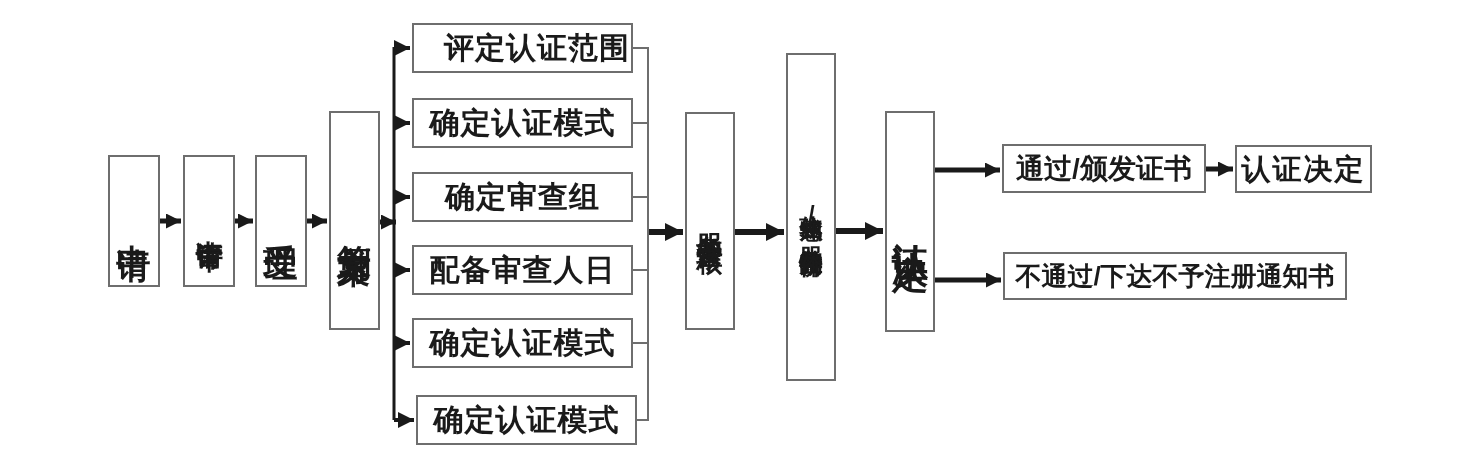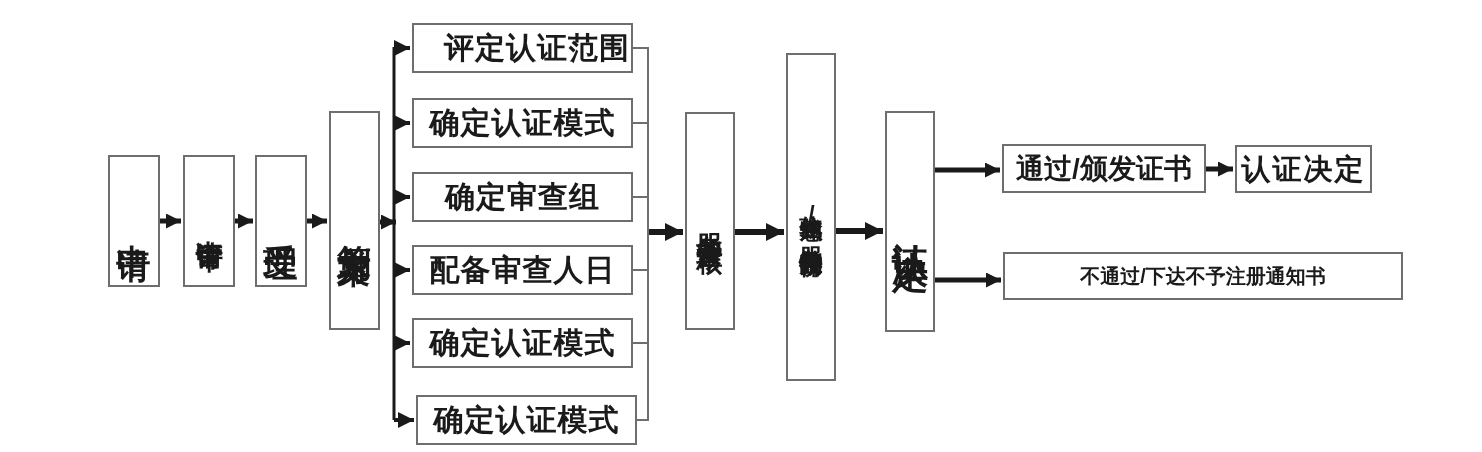--- a/index.html
+++ b/index.html
@@ -41,21 +41,21 @@
   .n-sub2{top:172px;}
   .n-sub3{top:245px;}
   .n-sub4{top:318px;}
   .n-sub5{top:395px;left:416px;}
   
   .n-audit   {left:685px;top:112px;width:50px;height:218px;font-size:26px;letter-spacing:3px;}
   .n-exp     {left:786px;top:53px;width:50px;height:328px;font-size:23px;letter-spacing:1px;}
   .n-decision{left:885px;top:111px;width:50px;height:221px;font-size:36px;letter-spacing:4px;}
   .n-pass{left:1002px;top:144px;width:204px;height:49px;font-size:28px;}
   .n-keep{left:1235px;top:145px;width:137px;height:48px;font-size:29px;letter-spacing:2px;}
-  .n-fail{left:1003px;top:252px;width:400px;height:48px;font-size:20px;}
+  .n-fail{left:1003px;top:252px;width:344px;height:48px;font-size:26px;}
 </style>
 </head>
 <body>
 
 <div class="canvas">
 
   <svg class="connectors" viewBox="0 0 1482 452" xmlns="http://www.w3.org/2000/svg">
     <defs>
       <marker id="ah" viewBox="0 0 10 10" refX="10" refY="5" markerWidth="3" markerHeight="3" orient="auto">
         <path d="M0 0 L10 5 L0 10 z"></path>

